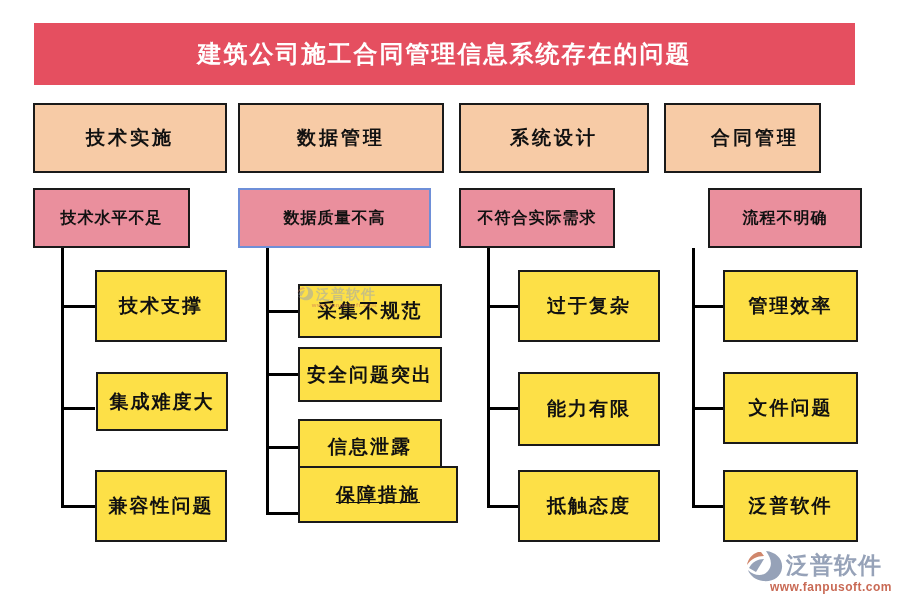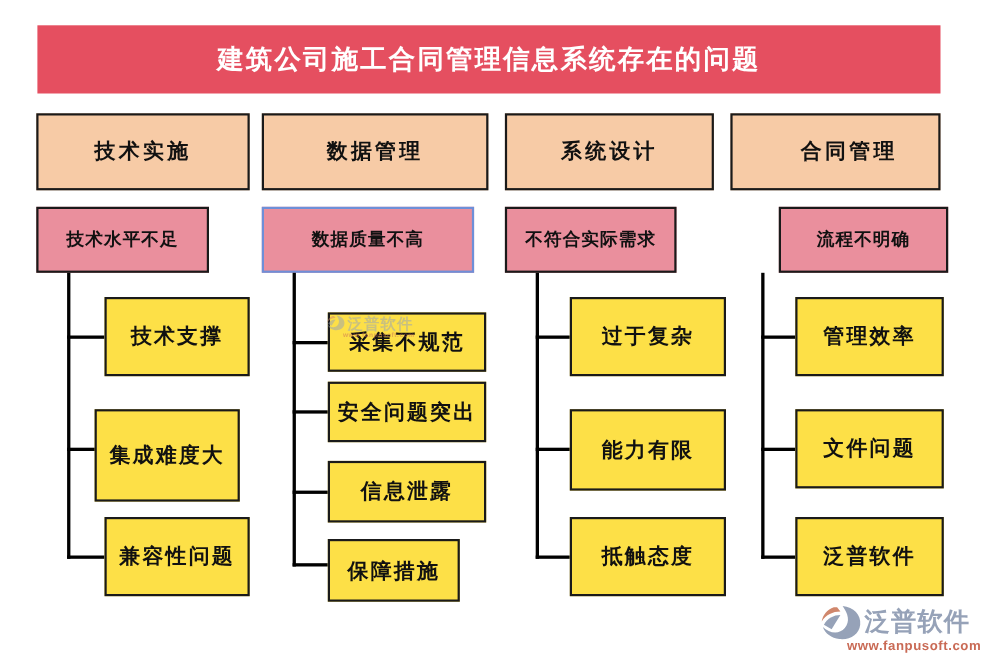--- a/index.html
+++ b/index.html
@@ -45,46 +45,46 @@
 
 <div class="banner">建筑公司施工合同管理信息系统存在的问题</div>
 
 <div class="box header" style="left:33px;width:194px;">技术实施</div>
 <div class="box sub" style="left:33px;width:157px;text-align:center;">技术水平不足</div>
 <div class="vline" style="left:61px;top:248px;height:260px;"></div>
 <div class="hline" style="left:61px;top:305px;width:34px;"></div>
 <div class="hline" style="left:61px;top:407px;width:34px;"></div>
 <div class="hline" style="left:61px;top:505px;width:34px;"></div>
 <div class="box child" style="left:95px;top:270px;width:132px;height:72px;">技术支撑</div>
-<div class="box child" style="left:86px;top:372px;width:132px;height:84px;">集成难度大</div>
+<div class="box child" style="left:96px;top:372px;width:132px;height:59px;">集成难度大</div>
 <div class="box child" style="left:95px;top:470px;width:132px;height:72px;">兼容性问题</div>
 
 <div class="box header" style="left:238px;width:206px;">数据管理</div>
 <div class="box sub selected" style="left:238px;width:193px;">数据质量不高</div>
 <div class="vline" style="left:266px;top:248px;height:267px;"></div>
 <div class="hline" style="left:266px;top:310px;width:32px;"></div>
 <div class="hline" style="left:266px;top:373px;width:32px;"></div>
 <div class="hline" style="left:266px;top:446px;width:32px;"></div>
 <div class="hline" style="left:266px;top:512px;width:32px;"></div>
 <div class="box child" style="left:298px;top:284px;width:144px;height:54px;">采集不规范</div>
 <div class="box child" style="left:298px;top:347px;width:144px;height:55px;">安全问题突出</div>
 <div class="box child" style="left:298px;top:419px;width:144px;height:56px;">信息泄露</div>
-<div class="box child" style="left:298px;top:490px;width:120px;height:57px;">保障措施</div>
+<div class="box child" style="left:298px;top:466px;width:160px;height:57px;text-decoration:underline;">保障措施</div>
 
 <div class="box header" style="left:459px;width:190px;">系统设计</div>
 <div class="box sub" style="left:459px;width:156px;">不符合实际需求</div>
 <div class="vline" style="left:487px;top:248px;height:260px;"></div>
 <div class="hline" style="left:487px;top:305px;width:31px;"></div>
 <div class="hline" style="left:487px;top:407px;width:31px;"></div>
 <div class="hline" style="left:487px;top:505px;width:31px;"></div>
 <div class="box child" style="left:518px;top:270px;width:142px;height:72px;">过于复杂</div>
 <div class="box child" style="left:518px;top:372px;width:142px;height:74px;">能力有限</div>
 <div class="box child" style="left:518px;top:470px;width:142px;height:72px;">抵触态度</div>
 
-<div class="box header" style="left:664px;width:191px;padding-left:25px;">合同管理</div>
+<div class="box header" style="left:664px;width:157px;padding-left:25px;">合同管理</div>
 <div class="box sub" style="left:664px;width:154px;margin-left:44px;">流程不明确</div>
 <div class="vline" style="left:692px;top:248px;height:260px;"></div>
 <div class="hline" style="left:692px;top:305px;width:31px;"></div>
 <div class="hline" style="left:692px;top:407px;width:31px;"></div>
 <div class="hline" style="left:692px;top:505px;width:31px;"></div>
 <div class="box child" style="left:723px;top:270px;width:135px;height:72px;">管理效率</div>
 <div class="box child" style="left:723px;top:372px;width:135px;height:72px;">文件问题</div>
 <div class="box child" style="left:723px;top:470px;width:135px;height:72px;">泛普软件</div>
 
 <div class="watermark">

